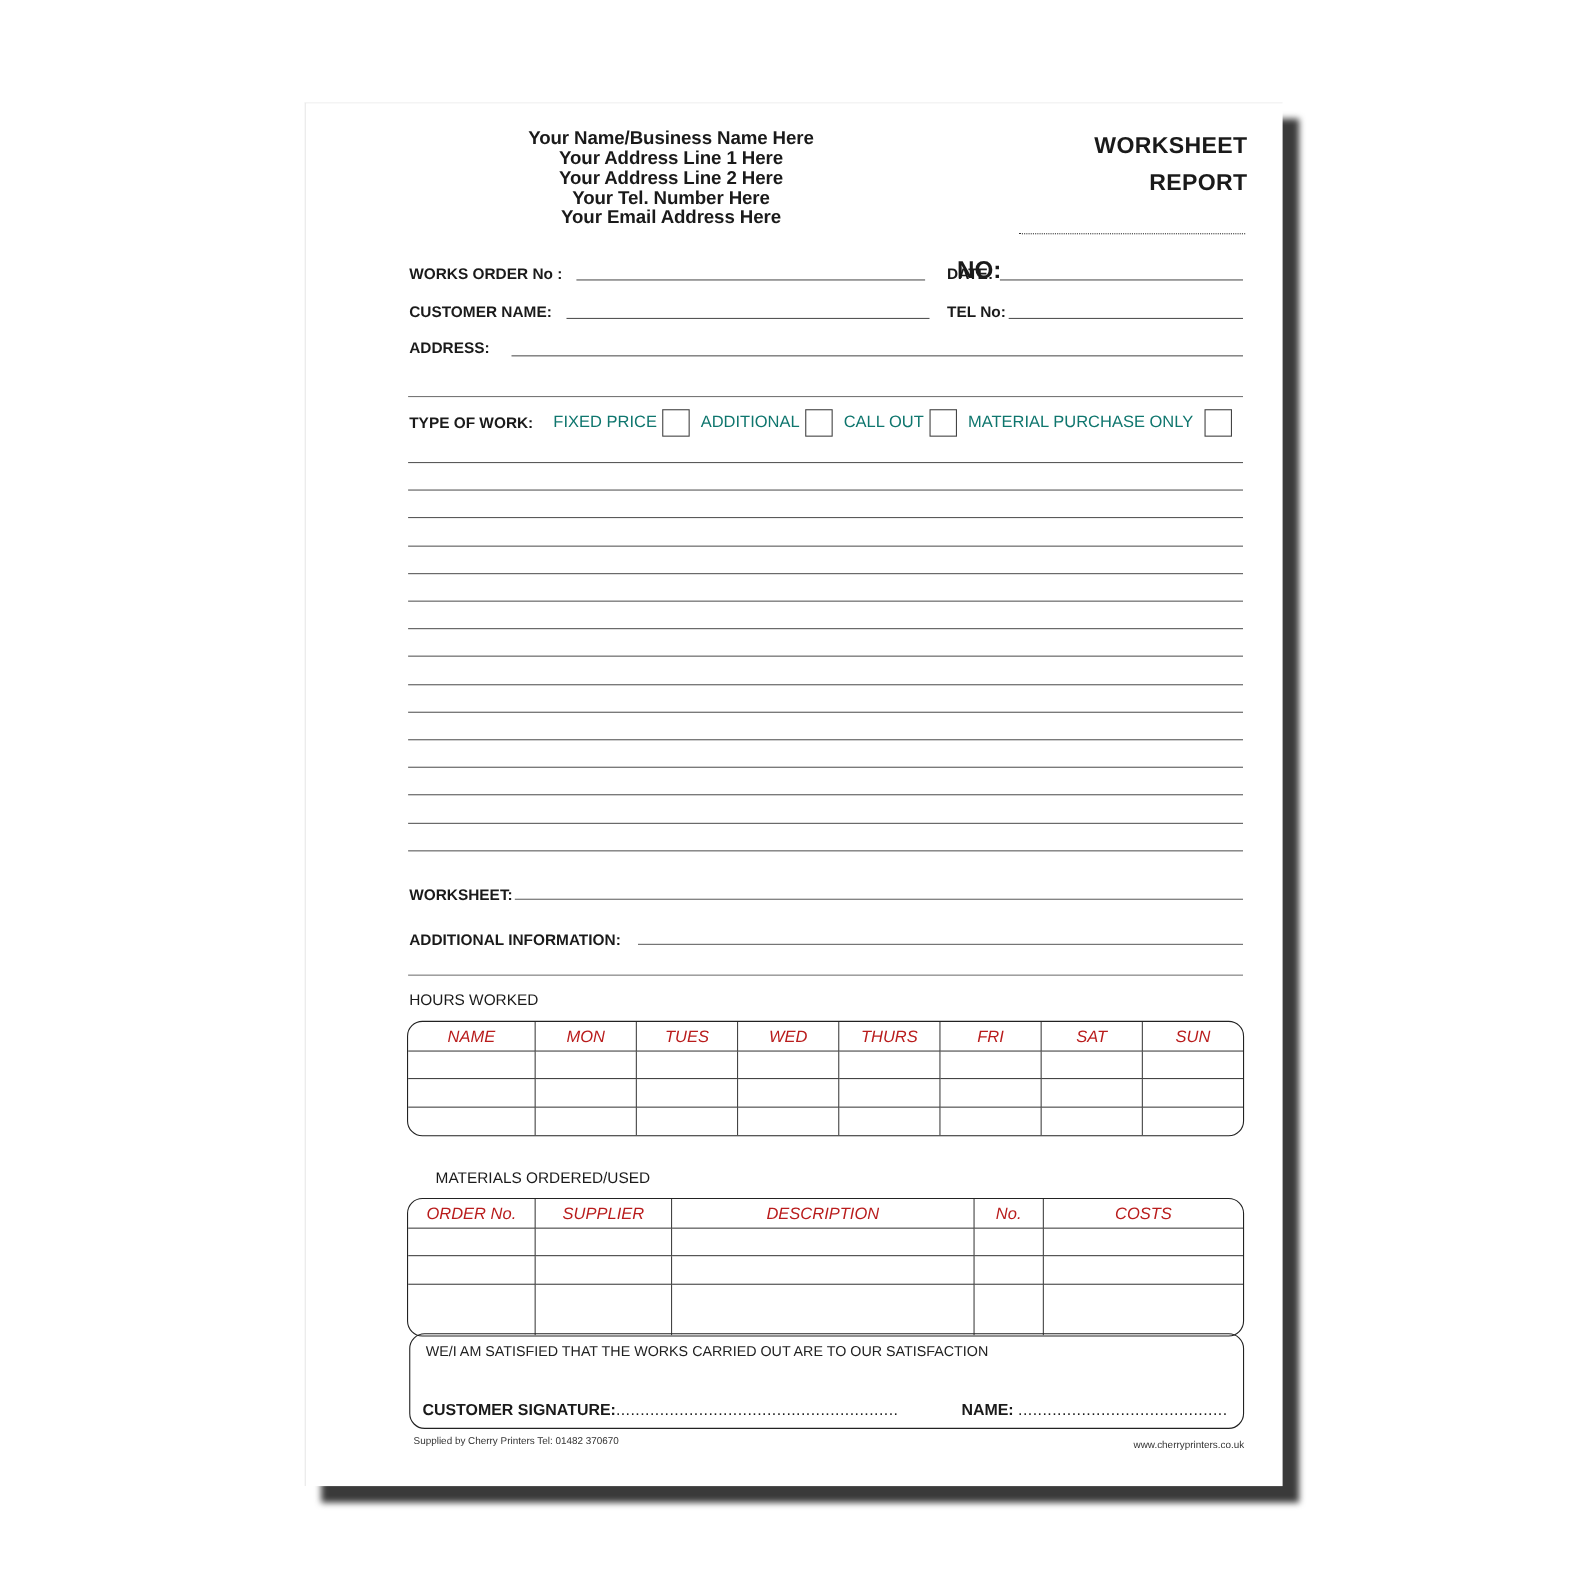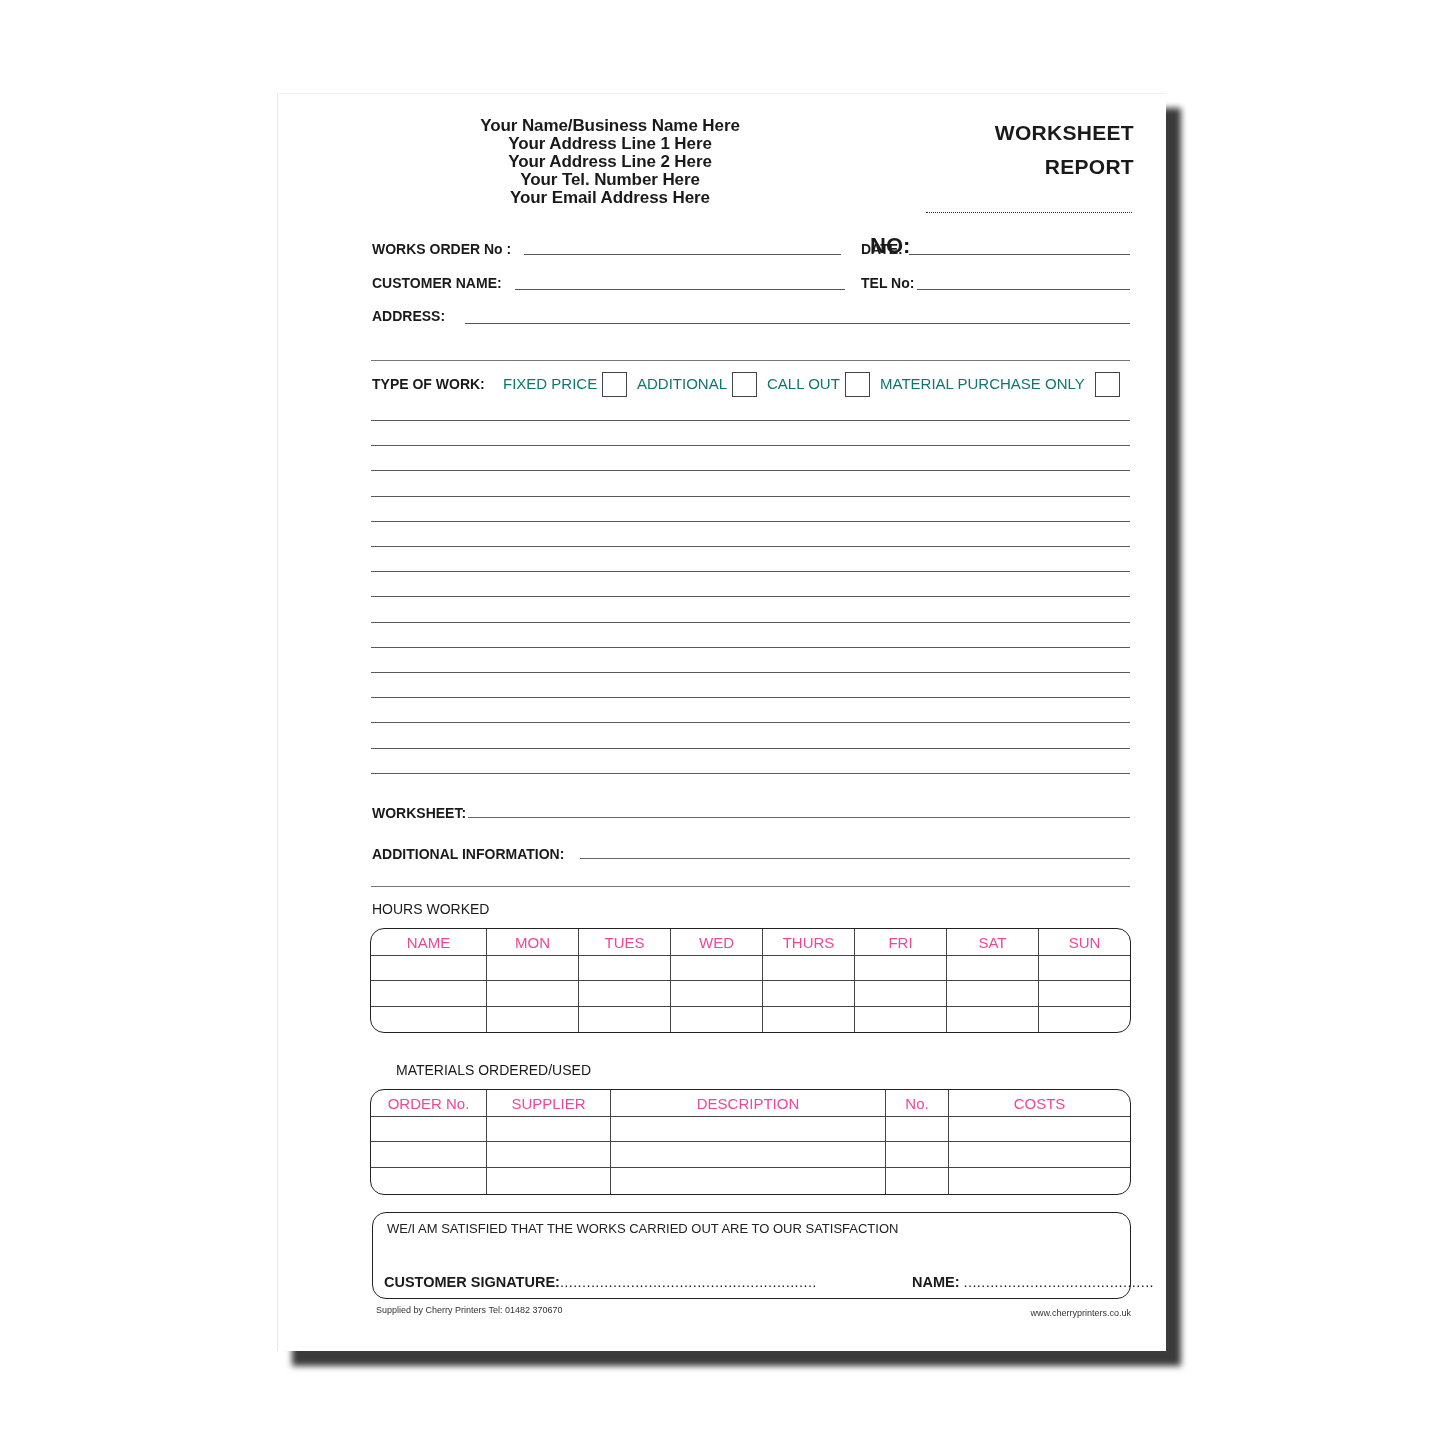--- a/index.html
+++ b/index.html
@@ -41,31 +41,31 @@
   .chk { position: absolute; width: 25px; height: 25px; border: 1.2px solid #444; background: #fff; }
 
   .section-title { position: absolute; font-weight: normal; font-size: 14px; }
 
   
   .tbl {
     position: absolute; border: 1.6px solid #222; border-radius: 14px; overflow: hidden;
     display: grid;
   }
   .cell { border-right: 1px solid #444; border-bottom: 1px solid #444; font-size: 15px;
-          display: flex; align-items: center; justify-content: center; color: #ec4899; }
+          display: flex; align-items: center; justify-content: center; color: #b91c1c; font-style: italic; }
   .cell.last-col { border-right: none; }
   .cell.last-row { border-bottom: none; }
 
   .satis {
     position: absolute; left: 372px; top: 1212px; width: 759px; height: 87px;
     border: 1.6px solid #222; border-radius: 14px;
   }
   .satis-text { position: absolute; left: 14px; top: 8px; font-size: 13px; color: #222; white-space: nowrap; }
   .satis-sig { position: absolute; left: 11px; top: 61px; font-size: 14.5px; font-weight: bold; white-space: nowrap; }
-  .satis-name { position: absolute; left: 501px; top: 61px; font-size: 14.5px; font-weight: bold; white-space: nowrap; margin-left: 38px; }
+  .satis-name { position: absolute; left: 501px; top: 61px; font-size: 14.5px; font-weight: bold; white-space: nowrap; }
 
   .footer { position: absolute; font-size: 9px; color: #333; white-space: nowrap; }
 </style>
 </head>
 <body>
 
 <div class="shadow"></div>
 <div class="paper"></div>
 
 <div class="biz">
@@ -168,21 +168,21 @@
   <div class="cell last-row"></div>
   <div class="cell last-row"></div>
   <div class="cell last-row"></div>
   <div class="cell last-row"></div>
   <div class="cell last-row"></div>
   <div class="cell last-row"></div>
   <div class="cell last-row last-col"></div>
 </div>
 
 <div class="section-title" style="left:372px; top:1062px;padding-left:24px;">MATERIALS ORDERED/USED</div>
-<div class="tbl" style="left:370px; top:1089px; width:761px; height:106px; grid-template-columns:116px 124px 275px 63px 1fr; grid-template-rows:27px 25px 26px 1fr;">
+<div class="tbl" style="left:370px; top:1089px; width:761px; height:126px; grid-template-columns:116px 124px 275px 63px 1fr; grid-template-rows:27px 25px 26px 1fr;">
   <div class="cell">ORDER No.</div>
   <div class="cell">SUPPLIER</div>
   <div class="cell">DESCRIPTION</div>
   <div class="cell">No.</div>
   <div class="cell last-col">COSTS</div>
 
   <div class="cell"></div>
   <div class="cell"></div>
   <div class="cell"></div>
   <div class="cell"></div>

